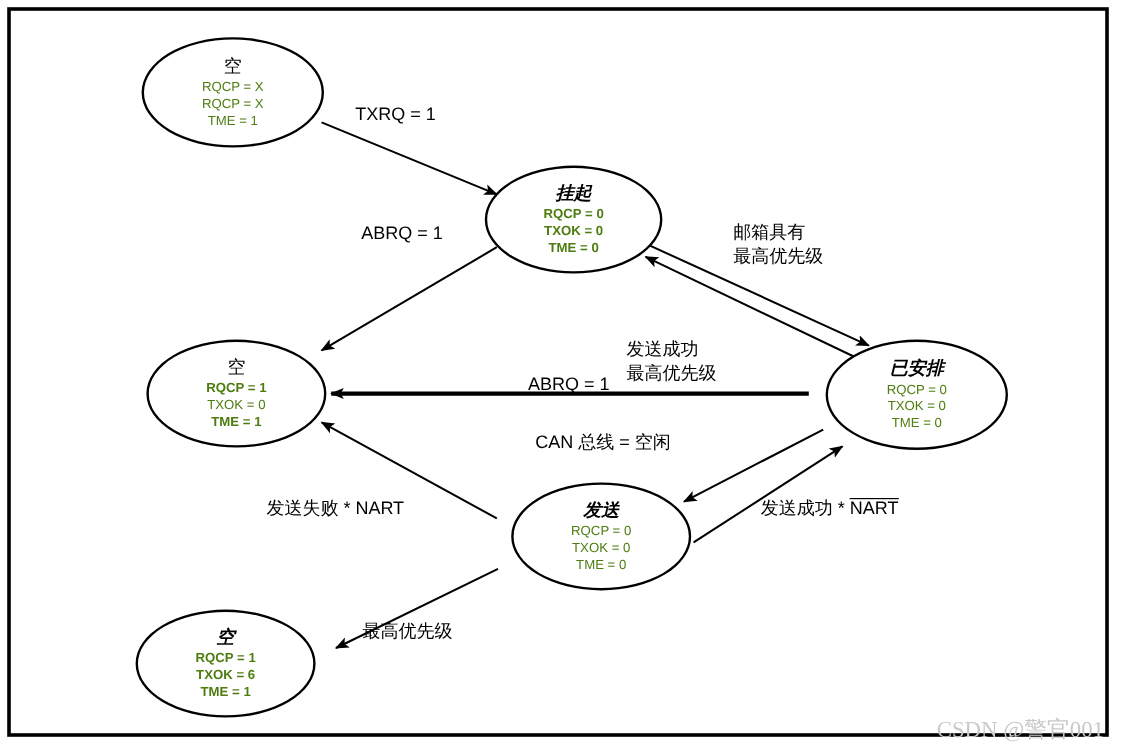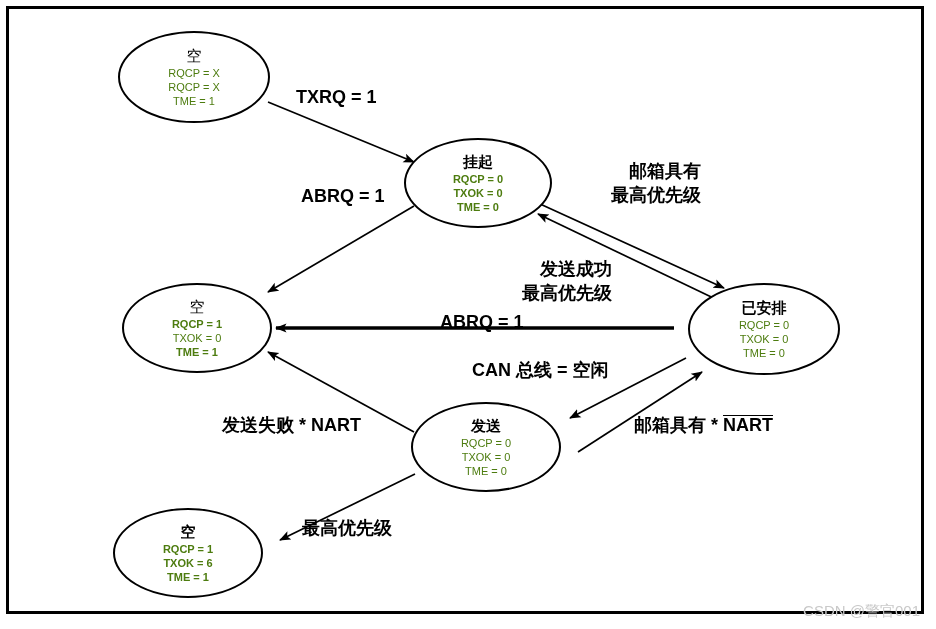--- a/index.html
+++ b/index.html
@@ -46,52 +46,53 @@
     align-items: center;
     justify-content: center;
     text-align: center;
     line-height: 1.28;
   }
   .node .nd-title {
     font-size: 15px;
     color: #000;
     margin-bottom: 1px;
   }
-  .node .nd-title.b { font-weight: bold; }
+  .node .nd-title.b { font-weight: bold; font-style: italic; }
   .node .nd-reg {
     font-size: 11px;
     color: #4d7c0f;
     white-space: nowrap;
   }
   .node .nd-reg.b { font-weight: bold; }
 
   .edge-label {
     position: absolute;
-    font-size: 18px;
+    font-size: 15px;
     color: #000;
     white-space: nowrap;
     line-height: 1.32;
-    font-weight: bold;
   }
   .edge-label.two {
-    text-align: right;
+    text-align: left;
+    margin-top: 24px;
   }
   .ovl {
     border-top: 1.6px solid #000;
     padding-top: 0px;
     display: inline-block;
     line-height: 1.1;
   }
   .watermark {
     position: absolute;
     right: 16px;
     bottom: 8px;
-    font-size: 15px;
+    font-size: 19px;
     color: #c9c9c9;
     white-space: nowrap;
+    font-family: Liberation Serif, serif;
   }
 </style>
 </head>
 <body>
 
 <div id="canvas">
 
   <div id="frame"></div>
 
   <svg class="wires" viewBox="0 0 936 629" xmlns="http://www.w3.org/2000/svg">
@@ -141,21 +142,21 @@
     <div class="nd-reg">TME = 0</div>
   </div>
 
   <div class="node" style="left:122px; top:283px; width:150px; height:90px;">
     <div class="nd-title">空</div>
     <div class="nd-reg b">RQCP = 1</div>
     <div class="nd-reg">TXOK = 0</div>
     <div class="nd-reg b">TME = 1</div>
   </div>
 
-  <div class="node" style="left:411px; top:402px; width:150px; height:90px;">
+  <div class="node" style="left:426px; top:402px; width:150px; height:90px;">
     <div class="nd-title b">发送</div>
     <div class="nd-reg">RQCP = 0</div>
     <div class="nd-reg">TXOK = 0</div>
     <div class="nd-reg">TME = 0</div>
   </div>
 
   <div class="node" style="left:113px; top:508px; width:150px; height:90px;">
     <div class="nd-title b">空</div>
     <div class="nd-reg b">RQCP = 1</div>
     <div class="nd-reg b">TXOK = 6</div>
@@ -171,23 +172,23 @@
     <div>最高优先级</div>
   </div>
 
   <div class="edge-label two" style="left:522px; top:258px;">
     <div>发送成功</div>
     <div>最高优先级</div>
   </div>
 
   <div class="edge-label" style="left:440px; top:311px;">ABRQ = 1</div>
 
-  <div class="edge-label" style="left:472px; top:359px;">CAN 总线 = 空闲</div>
+  <div class="edge-label" style="left:446px; top:359px;">CAN 总线 = 空闲</div>
 
   <div class="edge-label" style="left:222px; top:414px;">发送失败 * NART</div>
 
-  <div class="edge-label" style="left:634px; top:414px;"><span>邮箱具有 * </span><span class="ovl">NART</span></div>
+  <div class="edge-label" style="left:634px; top:414px;"><span>发送成功 * </span><span class="ovl">NART</span></div>
 
   <div class="edge-label" style="left:302px; top:517px;">最高优先级</div>
 
   <div class="watermark">CSDN @警官001</div>
 
 </div>
 
 </body></html>

